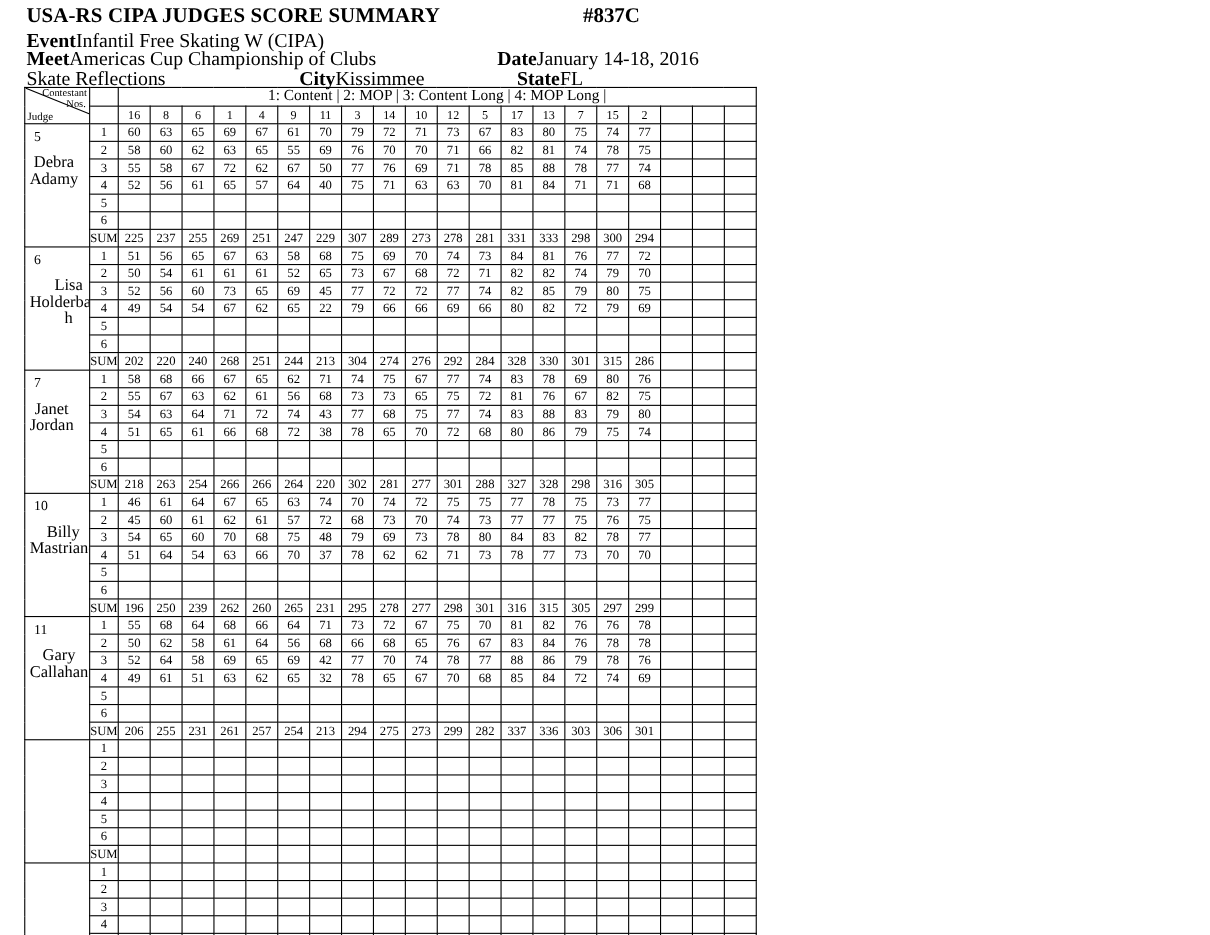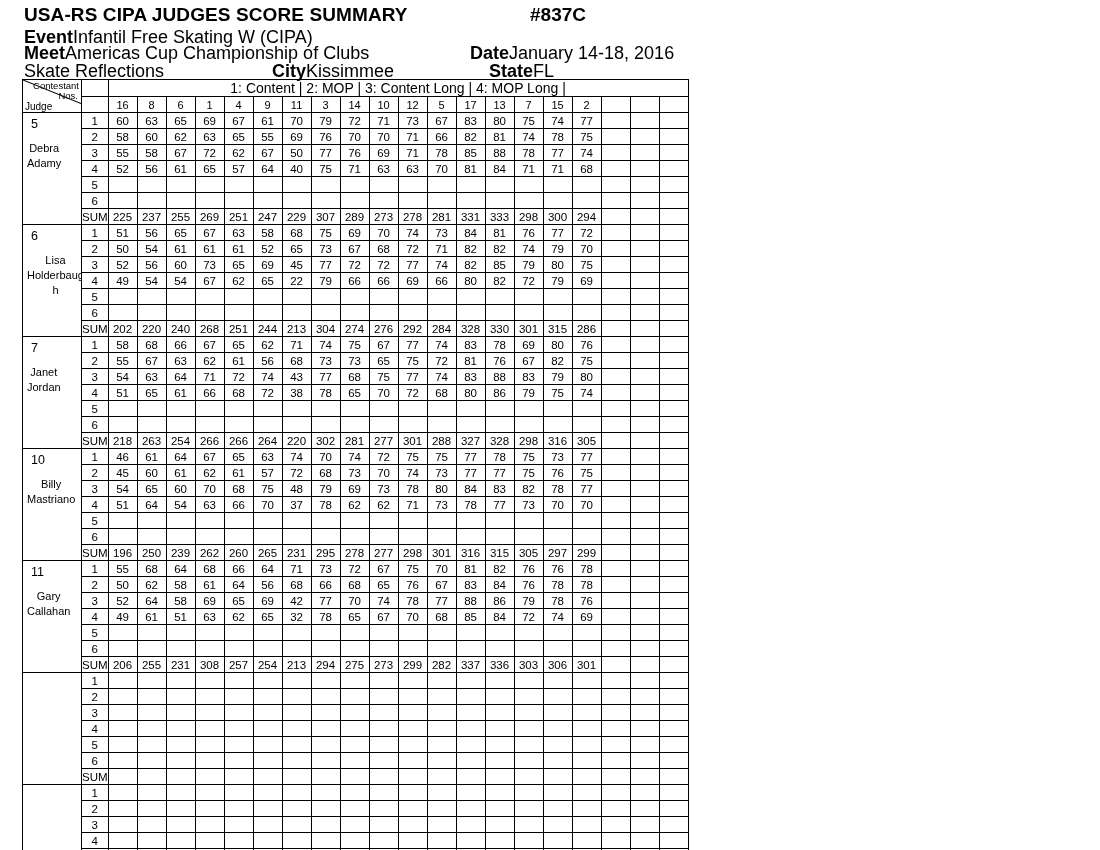--- a/index.html
+++ b/index.html
@@ -2,39 +2,39 @@
 <html><head>
 <meta charset="utf-8">
 <style>
   html,body{margin:0;padding:0;}
   body{
     width:1100px;height:850px;background:#ffffff;
     font-family:"Liberation Sans", sans-serif;
     color:#000;
     overflow:hidden;
   }
-  .page{position:relative;width:1100px;height:850px;}
+  .page{position:relative;width:1100px;height:850px;font-family:Liberation Serif, serif;}
 
   
   .hdr{position:absolute;left:0;top:0;width:1100px;}
   .title{
     position:absolute;left:24px;top:4px;
     font-size:19px;font-weight:bold;letter-spacing:.1px;
   }
   .code{
     position:absolute;left:530px;top:4px;
     font-size:19px;font-weight:bold;
   }
   .row-line{position:absolute;font-size:18px;white-space:nowrap;}
   .lbl{font-weight:bold;}
   .r1{left:24px;top:27px;}
   .r2{left:24px;top:43px;}
   .r3{left:24px;top:61px;}
-  .r2b{left:470px;top:43px;}
-  .r3b{left:470px;top:61px;margin-left:19px;}
+  .r2b{left:452px;top:43px;}
+  .r3b{left:470px;top:61px;}
   .r3c{left:272px;top:61px;}
 
   
   .grid{
     position:absolute;left:22px;top:79px;
     border-collapse:collapse;
     font-size:11.5px;
   }
   .grid td{
     border:1px solid #000;
@@ -70,21 +70,21 @@
   }
   .nums td{font-size:11px;height:15px;}
 
   .judge-cell{
     position:relative;font-size:12px;text-align:left;padding:0;
   }
   .judge-cell .jnum{
     position:absolute;left:8px;top:4px;font-size:12.5px;
   }
   .judge-cell .jname{
-    position:absolute;left:4px;top:28px;font-size:11px;line-height:15px;
+    position:absolute;left:4px;top:28px;font-size:15px;line-height:15px;
   }
   .sum td{font-size:11.5px;}
   .sumlabel{font-size:11px;}
 </style>
 </head>
 <body>
 
 <div class="page">
 
   <div class="hdr">
@@ -967,21 +967,21 @@
           <td class="colV"></td>
           <td class="colV"></td>
           <td class="colV"></td>
           <td class="colV"></td>
         </tr>
         <tr class="sum">
           <td class="colN sumlabel">SUM</td>
           <td class="colV">206</td>
           <td class="colV">255</td>
           <td class="colV">231</td>
-          <td class="colV">308</td>
+          <td class="colV">261</td>
           <td class="colV">257</td>
           <td class="colV">254</td>
           <td class="colV">213</td>
           <td class="colV">294</td>
           <td class="colV">275</td>
           <td class="colV">273</td>
           <td class="colV">299</td>
           <td class="colV">282</td>
           <td class="colV">337</td>
           <td class="colV">336</td>

